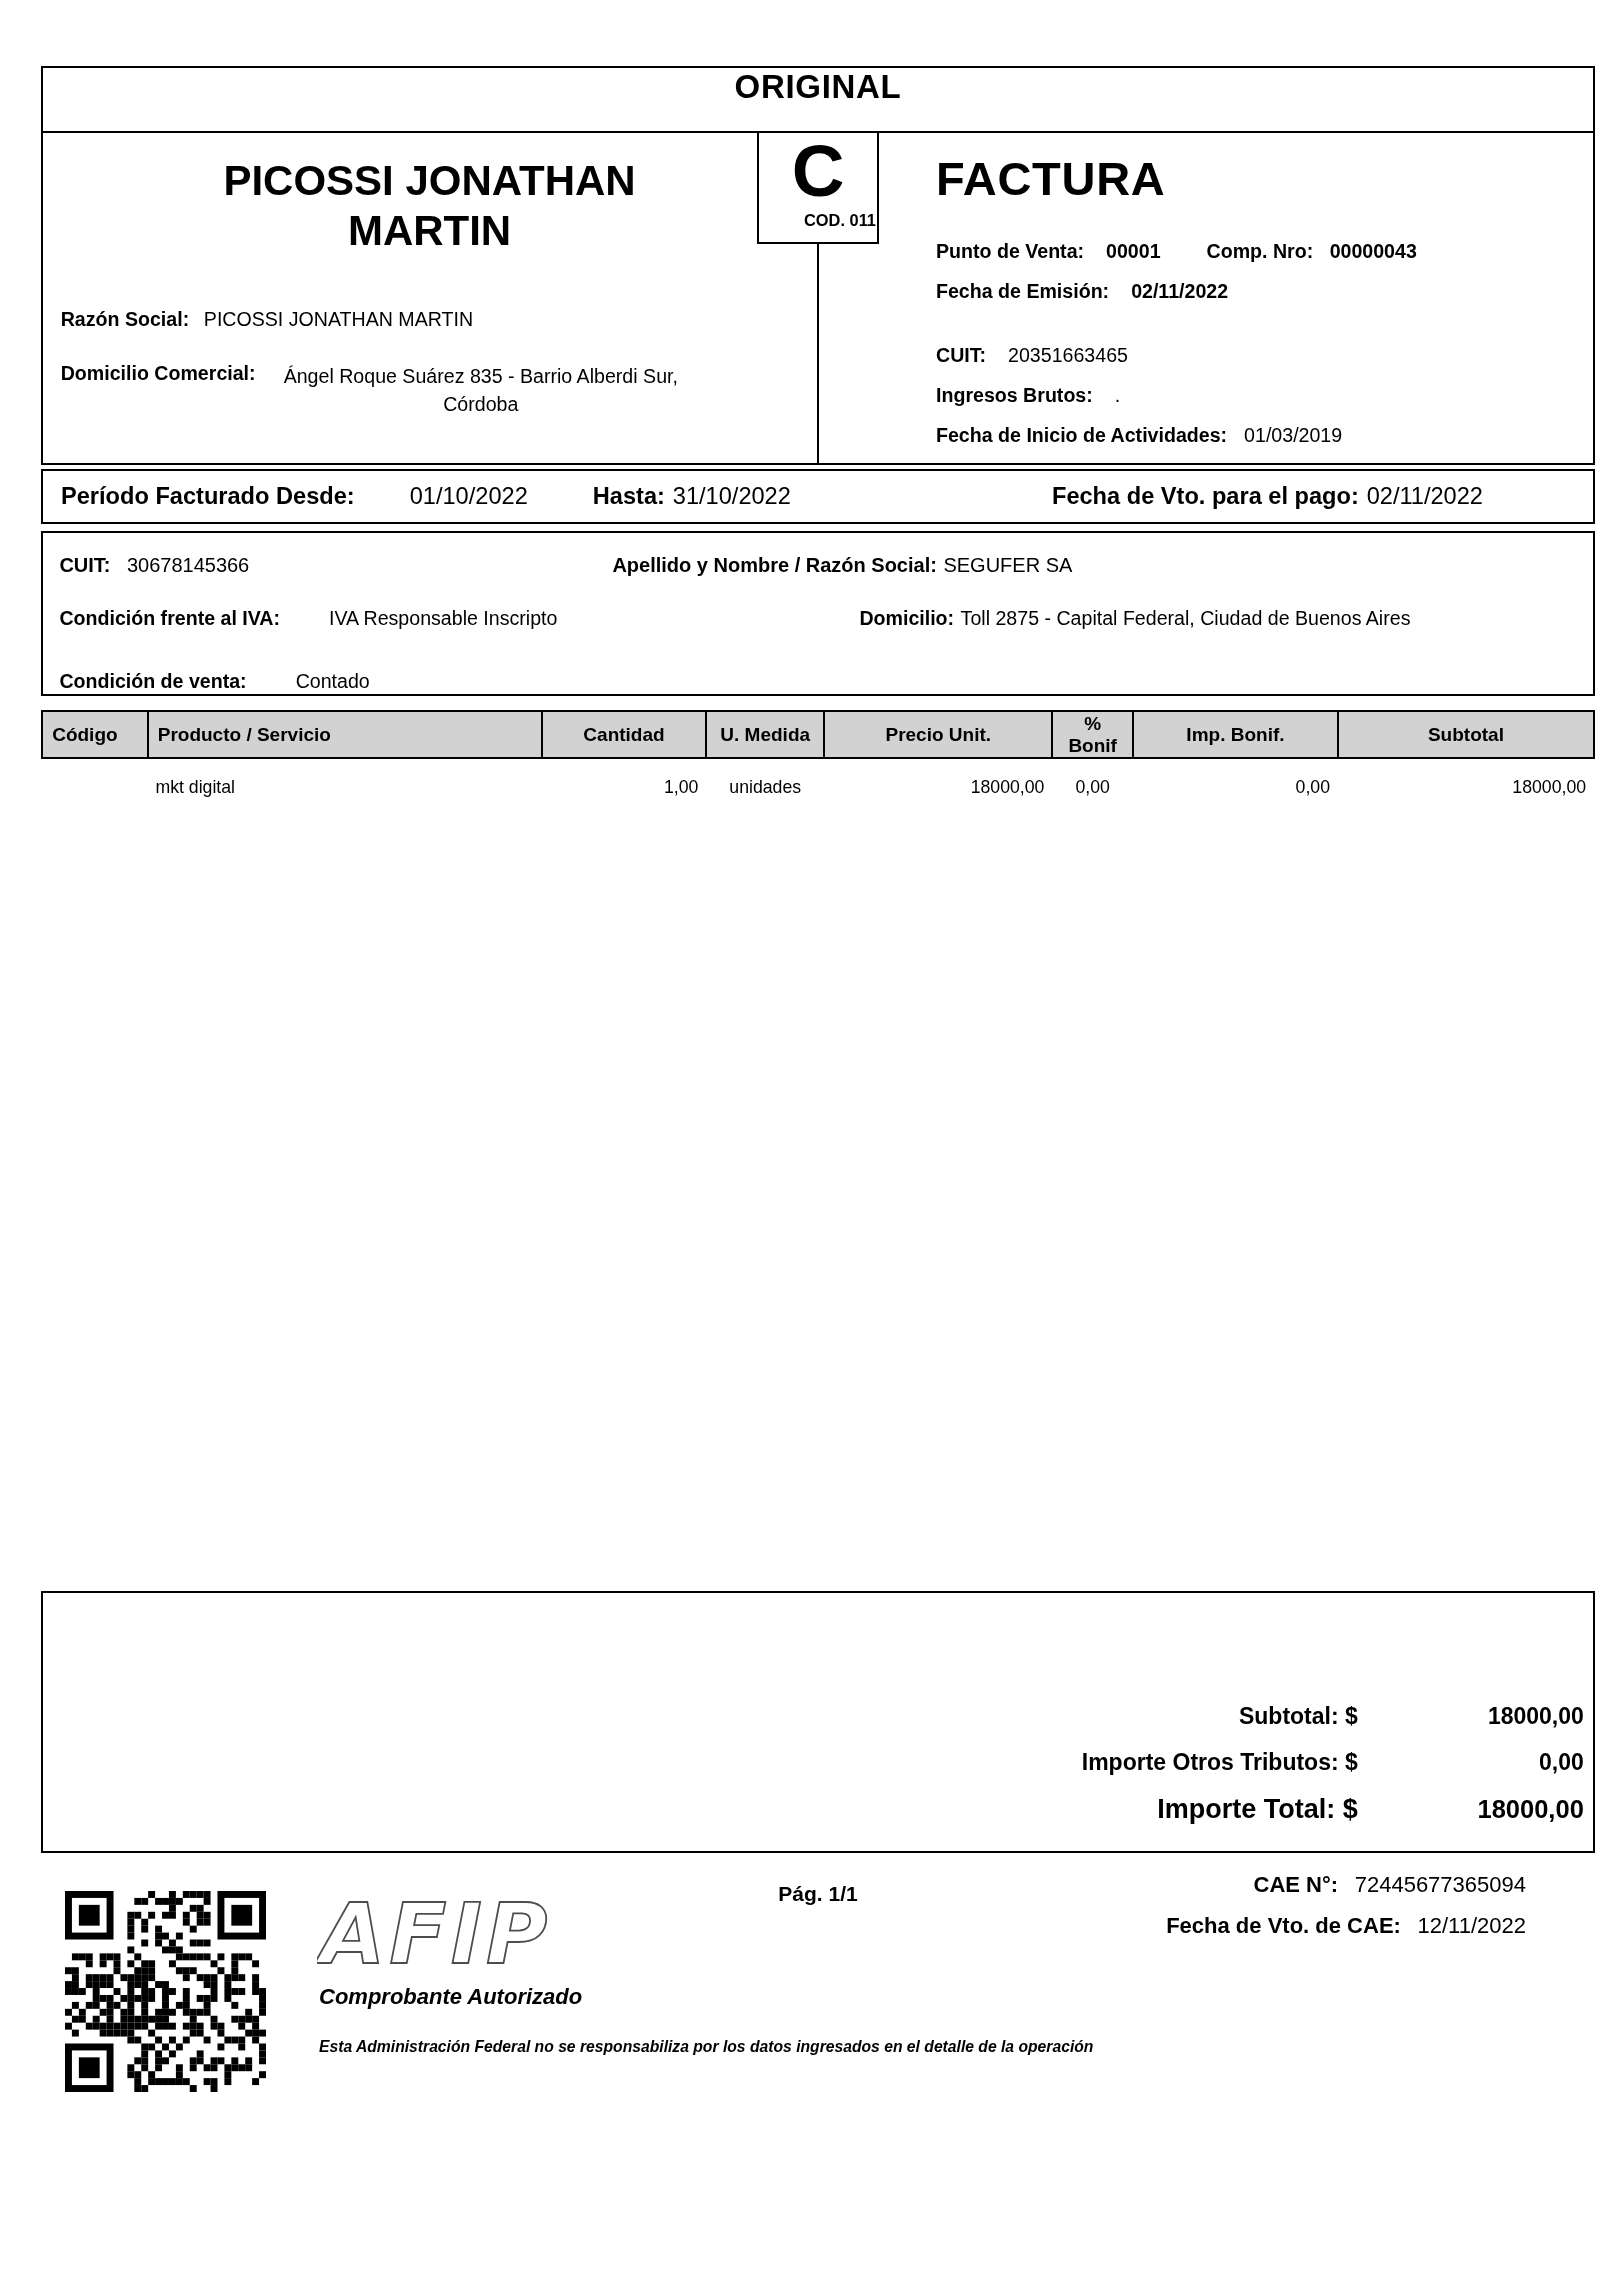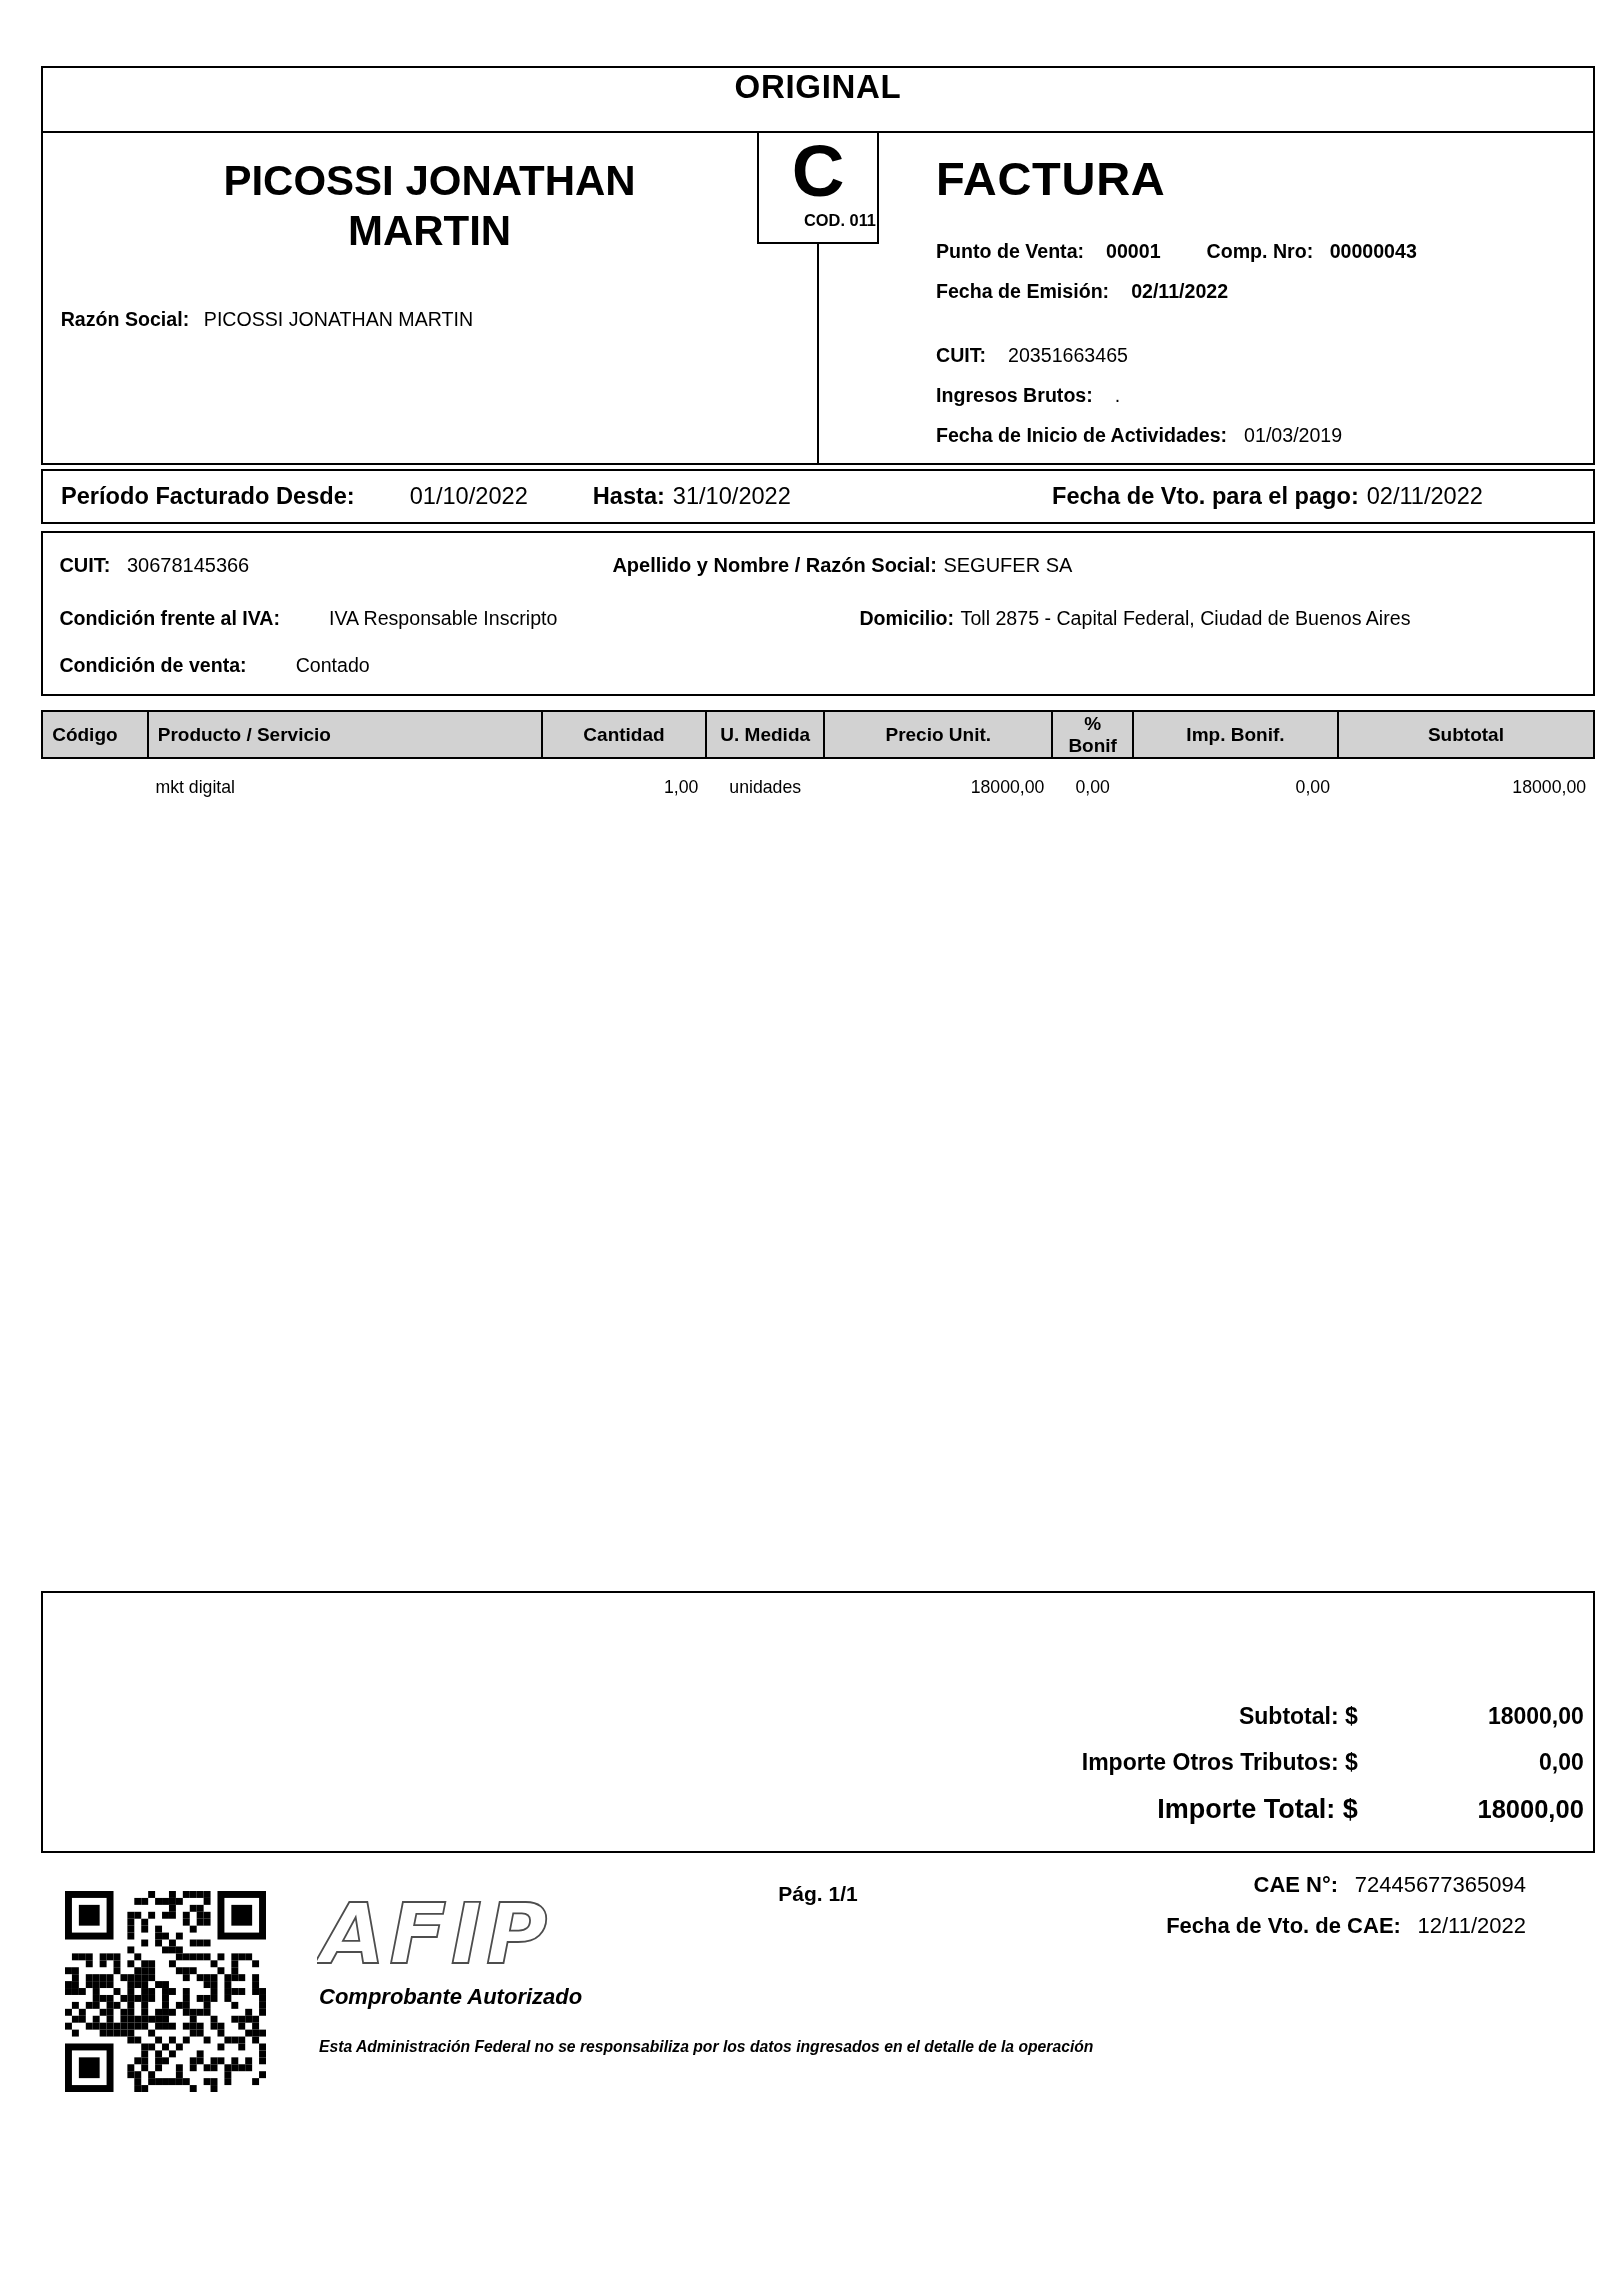--- a/index.html
+++ b/index.html
@@ -81,21 +81,21 @@
   
   .client-box {
     position:absolute; left:41px; top:531px; width:1554px; height:165px;
     border:2px solid #000;
     padding:15.7px 16.4px;
     font-size:19.6px;
   }
   .client-row { display:flex; align-items:baseline; }
   .client-row1 { margin-top:5.2px; }
   .client-row2 { margin-top:30px; }
-  .client-row3 { margin-top:24px; }
+  .client-row3 { margin-top:40px; }
   .client-row1 .grp1 { width:553px; flex:none; display:flex; align-items:baseline; }
   .client-row2 .grp1 { width:800px; flex:none; display:flex; align-items:baseline; }
   .client-box .v25 { margin-left:16.4px; }
   .client-box .v75 { margin-left:49px; }
   .client-box .v10 { margin-left:6.5px; }
   .client-row1 { font-size:20px; }
 
   
   .items-table-wrap { position:absolute; left:41px; top:710px; width:1554px; }
   table.items-table { width:100%; border-collapse:collapse; table-layout:fixed; }
@@ -177,20 +177,24 @@
     <div class="letter-box">
       <div class="letter">C</div>
       <div class="code">COD. 011</div>
     </div>
 
     <div class="header-left">
       <div class="emitter-name">PICOSSI JONATHAN MARTIN</div>
       <div class="field">
         <span class="b">Razón Social:</span>
         <span class="val">PICOSSI JONATHAN MARTIN</span>
+      </div>
+      <div class="field field-domicilio">
+        <span class="b lbl">Domicilio Comercial:</span>
+        <span class="dom-val">Ángel Roque Suárez 835 - Barrio Alberdi Sur, Córdoba</span>
       </div>
     </div>
 
     <div class="header-right">
       <div class="factura-title">FACTURA</div>
       <div class="row">
         <span class="b">Punto de Venta:</span>
         <span class="b v">00001</span>
         <span class="b ml-big">Comp. Nro:</span>
         <span class="b v-tight">00000043</span>

